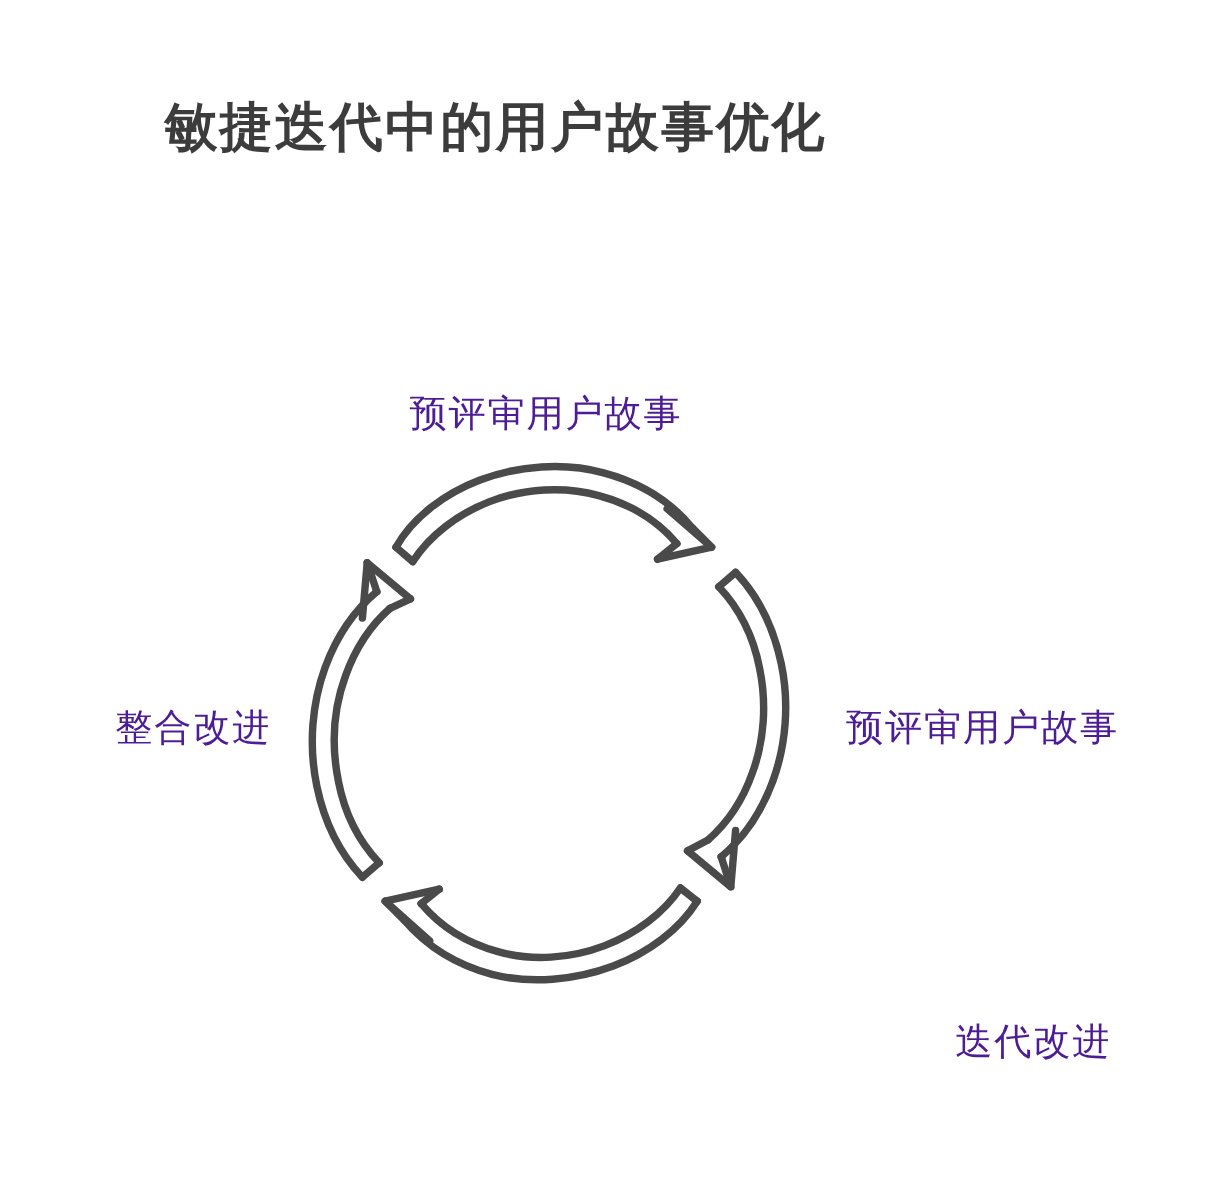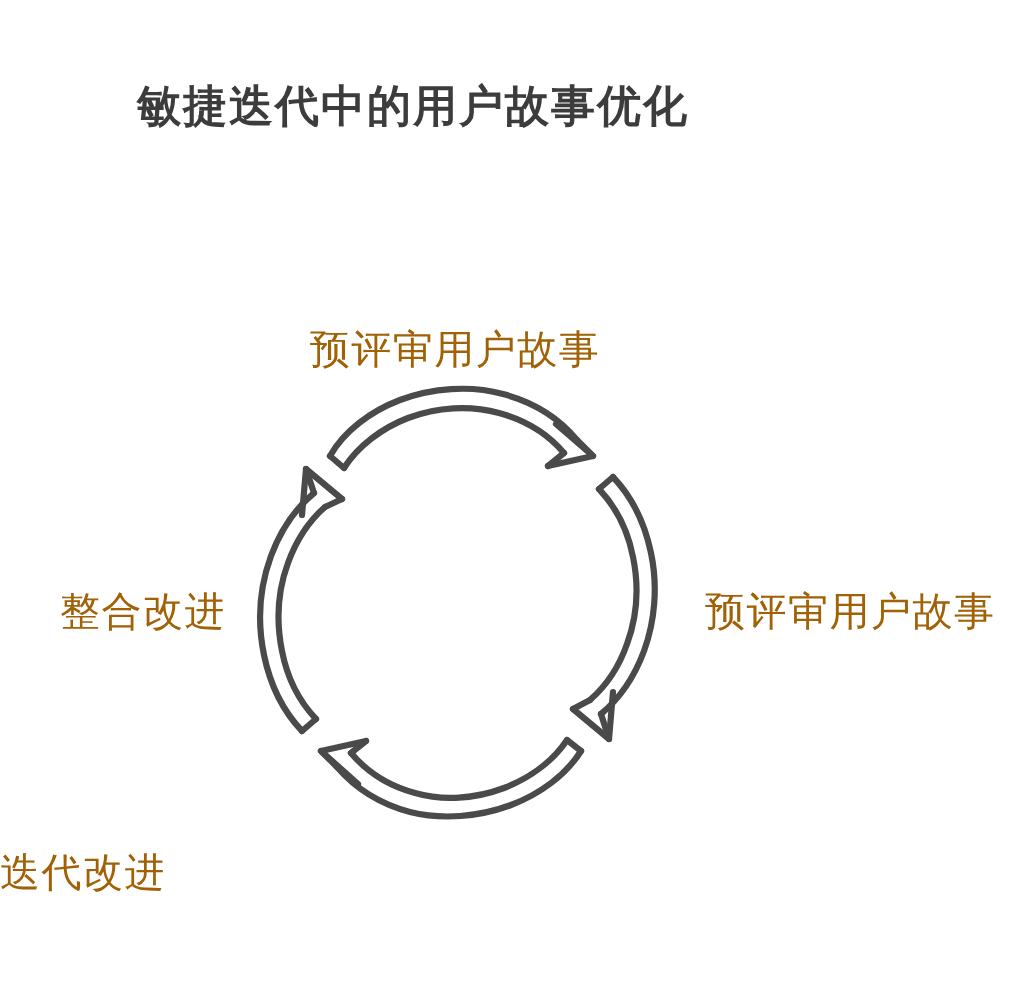--- a/index.html
+++ b/index.html
@@ -35,43 +35,44 @@
     font-weight: bold;
     letter-spacing: 2px;
     color: #3c3c3c;
     line-height: 1.12;
     white-space: nowrap;
   }
 
   
   .stage-label {
     position: absolute;
-    font-size: 40px;
+    font-size: 31px;
     font-weight: normal;
-    color: #a16207;
+    color: #4c1d95;
     letter-spacing: 1.5px;
     line-height: 1.1;
     white-space: nowrap;
   }
   .stage-label.top {
     left: 0;
     width: 910px;
     top: 328px;
     text-align: center;
   }
   .stage-label.right {
     left: 705px;
     top: 590px;
     text-align: left;
   }
   .stage-label.bottom {
     left: 0;
     width: 910px;
     top: 851px;
-    text-align: left;
+    text-align: right;
+    padding-left: 16px;
   }
   .stage-label.left {
     right: 790px;
     top: 590px;
     text-align: left;
   }
 
   
   .ribbon {
     fill: none;

